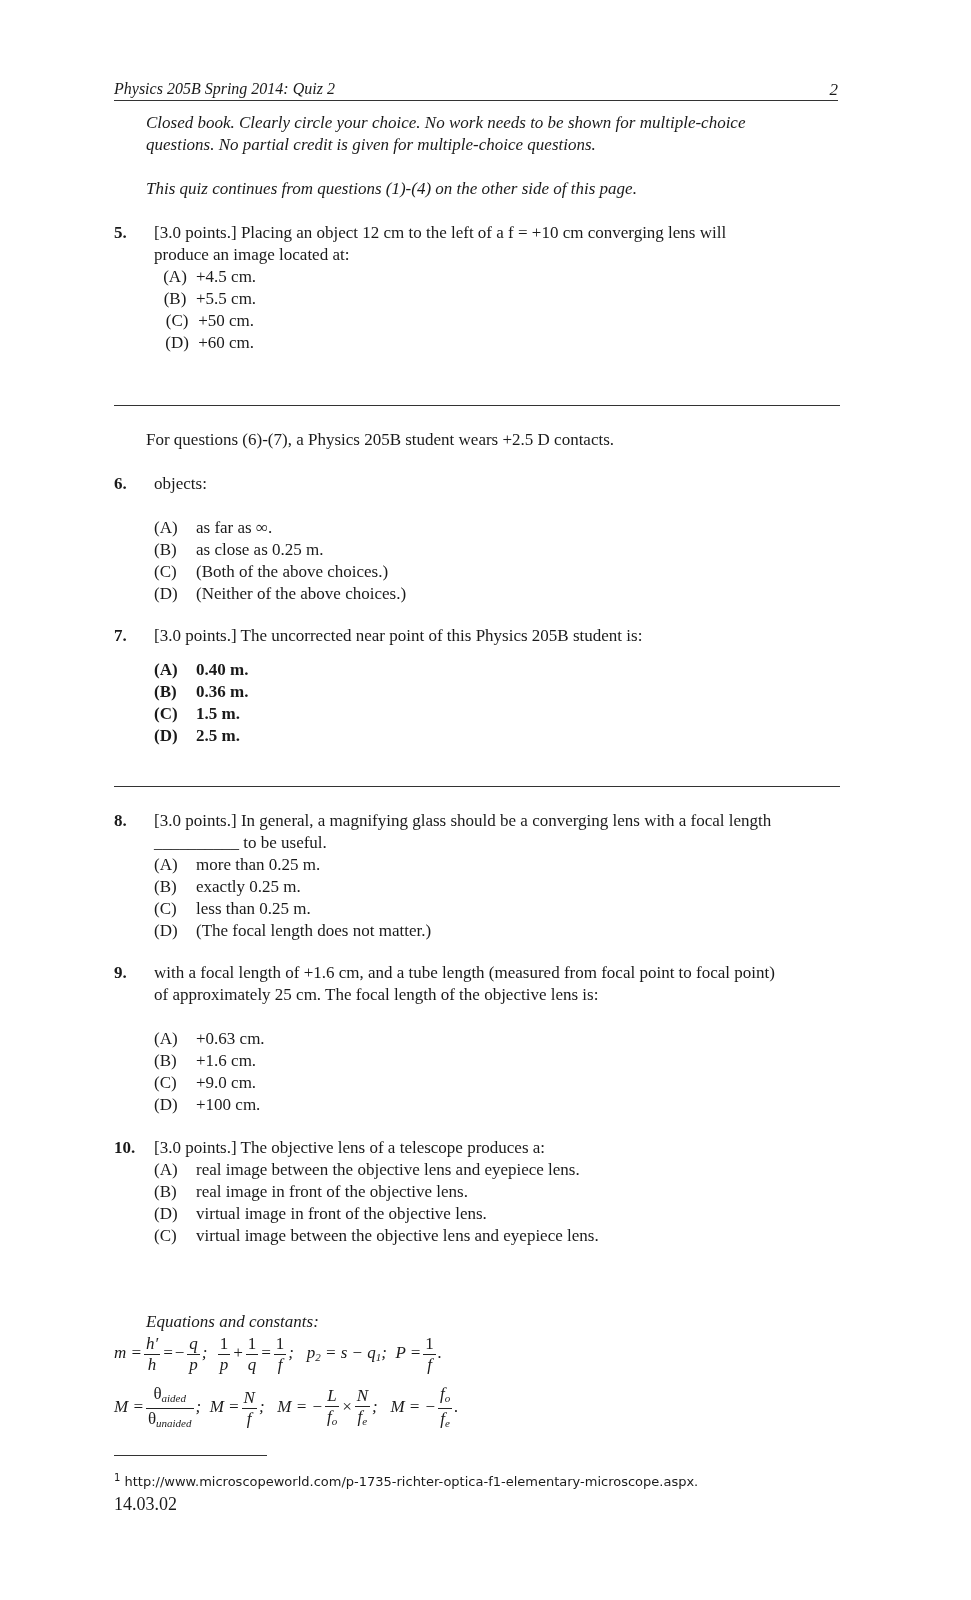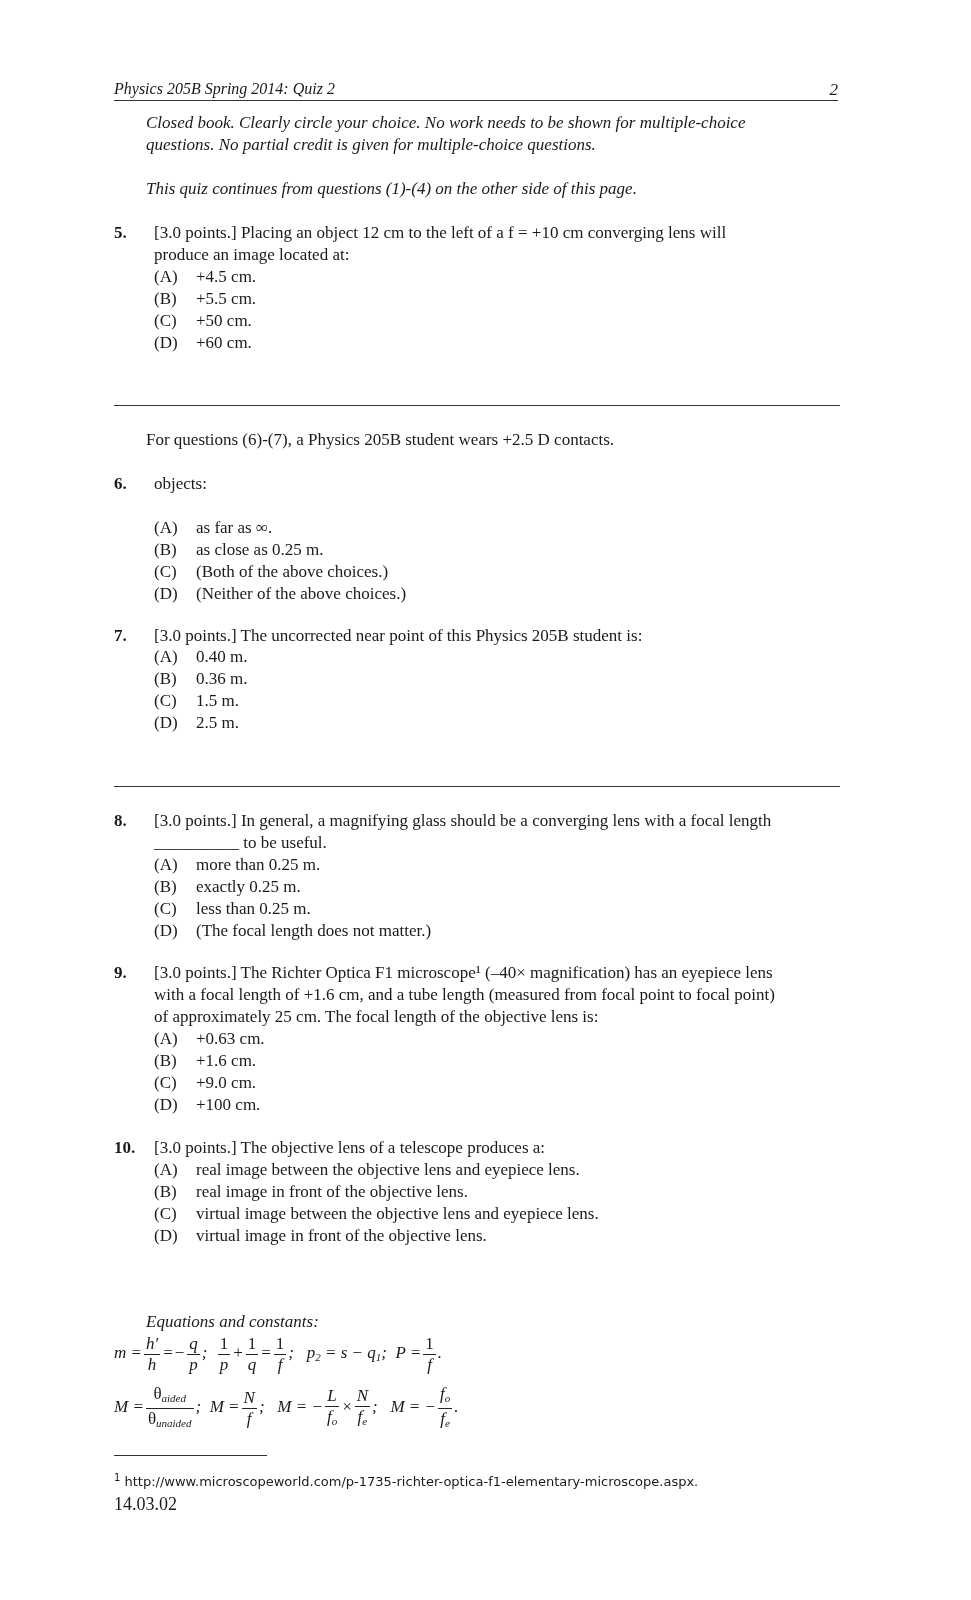--- a/index.html
+++ b/index.html
@@ -43,21 +43,21 @@
   <div>questions.  No partial credit is given for multiple-choice questions.</div>
 </div>
 <div class="abs para ital" style="top:178px;">This quiz continues from questions (1)-(4) on the other side of this page.</div>
 
 <div class="abs q" style="top:222px;">
   <span class="num">5.</span>
   <div class="stem">
     <div>[3.0 points.]  Placing an object 12 cm to the left of a f = +10 cm converging lens will</div>
     <div>produce an image located at:</div>
   </div>
-  <div class="opts" style="top:44px;">
+  <div class="opts" style="top:44px;text-align:center;">
     <div class="opt"><span class="lbl">(A)</span><span>+4.5 cm.</span></div>
     <div class="opt"><span class="lbl">(B)</span><span>+5.5 cm.</span></div>
     <div class="opt"><span class="lbl">(C)</span><span>+50 cm.</span></div>
     <div class="opt"><span class="lbl">(D)</span><span>+60 cm.</span></div>
   </div>
 </div>
 
 <div class="abs rule" style="top:405px;"></div>
 
 <div class="abs para" style="top:429px;">For questions (6)-(7), a Physics 205B student wears +2.5 D contacts.</div>
@@ -73,21 +73,21 @@
     <div class="opt"><span class="lbl">(C)</span><span>(Both of the above choices.)</span></div>
     <div class="opt"><span class="lbl">(D)</span><span>(Neither of the above choices.)</span></div>
   </div>
 </div>
 
 <div class="abs q" style="top:625px;">
   <span class="num">7.</span>
   <div class="stem">
       <div>[3.0 points.]  The uncorrected near point of this Physics 205B student is:</div>
     </div>
-  <div class="opts" style="top:21px;">
+  <div class="opts" style="top:34px;font-weight:bold;">
     <div class="opt"><span class="lbl">(A)</span><span>0.40 m.</span></div>
     <div class="opt"><span class="lbl">(B)</span><span>0.36 m.</span></div>
     <div class="opt"><span class="lbl">(C)</span><span>1.5 m.</span></div>
     <div class="opt"><span class="lbl">(D)</span><span>2.5 m.</span></div>
   </div>
 </div>
 
 <div class="abs rule" style="top:786px;"></div>
 
 <div class="abs q" style="top:810px;">
@@ -100,42 +100,41 @@
     <div class="opt"><span class="lbl">(A)</span><span>more than 0.25 m.</span></div>
     <div class="opt"><span class="lbl">(B)</span><span>exactly 0.25 m.</span></div>
     <div class="opt"><span class="lbl">(C)</span><span>less than 0.25 m.</span></div>
     <div class="opt"><span class="lbl">(D)</span><span>(The focal length does not matter.)</span></div>
   </div>
 </div>
 
 <div class="abs q" style="top:962px;">
   <span class="num">9.</span>
   <div class="stem">
-    <div>[3.0 points.]  The Richter Optica F1 microscope¹ (–40× magnification) has an eyepiece lens</div>
     <div>with a focal length of +1.6 cm, and a tube length (measured from focal point to focal point)</div>
     <div>of approximately 25 cm.  The focal length of the objective lens is:</div>
   </div>
   <div class="opts" style="top:66px;">
     <div class="opt"><span class="lbl">(A)</span><span>+0.63 cm.</span></div>
     <div class="opt"><span class="lbl">(B)</span><span>+1.6 cm.</span></div>
     <div class="opt"><span class="lbl">(C)</span><span>+9.0 cm.</span></div>
     <div class="opt"><span class="lbl">(D)</span><span>+100 cm.</span></div>
   </div>
 </div>
 
 <div class="abs q" style="top:1137px;">
   <span class="num">10.</span>
   <div class="stem">
       <div>[3.0 points.]  The objective lens of a telescope produces a:</div>
     </div>
   <div class="opts" style="top:22px;">
     <div class="opt"><span class="lbl">(A)</span><span>real image between the objective lens and eyepiece lens.</span></div>
     <div class="opt"><span class="lbl">(B)</span><span>real image in front of the objective lens.</span></div>
+    <div class="opt"><span class="lbl">(D)</span><span>virtual image in front of the objective lens.</span></div>
     <div class="opt"><span class="lbl">(C)</span><span>virtual image between the objective lens and eyepiece lens.</span></div>
-    <div class="opt"><span class="lbl">(D)</span><span>virtual image in front of the objective lens.</span></div>
   </div>
 </div>
 
 <div class="abs para ital" style="top:1311px;">Equations and constants:</div>
 
 <div class="abs eq" style="top:1334px; width:720px; height:100px;">
   <div class="eqline" style="top:0;">
     m =<span class="frac"><span class="n">h′</span><span class="d">h</span></span>=−<span class="frac"><span class="n">q</span><span class="d">p</span></span>;&nbsp;
     <span class="frac up"><span class="n">1</span><span class="d"><i>p</i></span></span>+<span class="frac up"><span class="n">1</span><span class="d"><i>q</i></span></span>=<span class="frac up"><span class="n">1</span><span class="d"><i>f</i></span></span>;&nbsp;&nbsp;
     p<span class="sub up">2</span> = s − q<span class="sub up">1</span>;&nbsp;&nbsp;P =<span class="frac up"><span class="n">1</span><span class="d"><i>f</i></span></span>.

